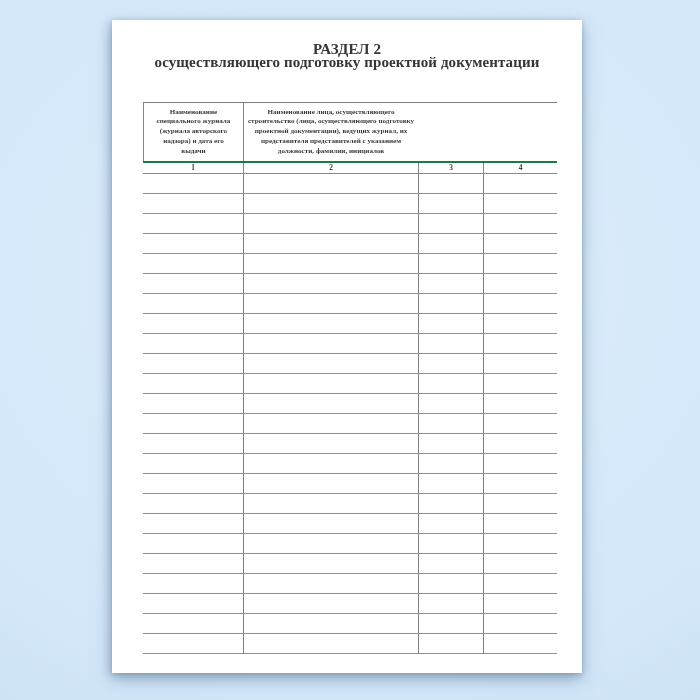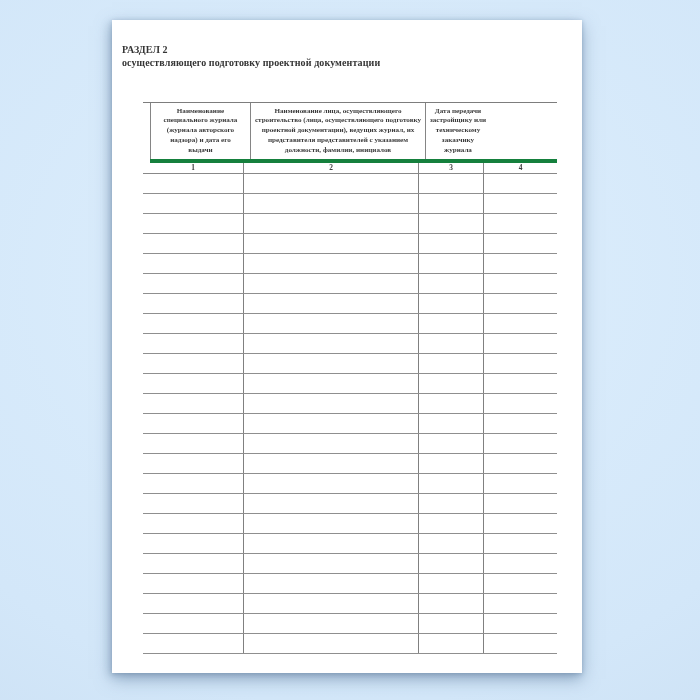--- a/index.html
+++ b/index.html
@@ -10,28 +10,28 @@
     font-family:"Liberation Serif","DejaVu Serif",serif;
     color:#363636;
   }
   .sheet {
     position:absolute; left:112px; top:20px; width:470px; height:653px;
     background:#ffffff;
     box-shadow: 0 6px 16px rgba(88,118,152,0.50), 0 1px 4px rgba(88,118,152,0.35), -3px 3px 8px rgba(88,118,152,0.22);
   }
   .doc-title {
     position:absolute; top:23px; left:10px; right:10px;
-    font-weight:bold; font-size:10px; line-height:13.4px;
+    text-align:center; font-weight:bold; font-size:15px; line-height:13.4px;
     letter-spacing:0.1px; color:#353535;
   }
   .journal-table {
     position:absolute; left:31px; top:82px; width:414px;
     border-top:1px solid #7d7d7d;
   }
-  .header-row { display:flex; height:60px; border-bottom:4px solid #15803d;margin-left:7px; }
+  .header-row { display:flex; height:60px; border-bottom:2px solid #15803d; }
   .num-row    { display:flex; height:11px; border-bottom:1px solid #888888; }
   .body-row   { display:flex; height:20px; border-bottom:1px solid #8f8f8f; }
   .cell { height:100%; }
   .c1 { width:100px; } .c2 { width:175px; } .c3 { width:65px; } .c4 { width:74px; }
   .header-row .cell {
     display:flex; align-items:center; justify-content:center;
     text-align:center; font-weight:bold; font-size:7.1px; line-height:9.7px;
     color:#3b3b3b; overflow:hidden;
   }
   .header-row .c1 { border-left:1px solid #858585; padding:0 8px; }
@@ -52,21 +52,20 @@
     <div class="doc-title">
       <div>РАЗДЕЛ 2</div>
       <div>осуществляющего подготовку проектной документации</div>
     </div>
 
     <div class="journal-table">
 
       <div class="header-row">
         <div class="cell c1">Наименование специального журнала (журнала авторского надзора) и дата его выдачи</div>
         <div class="cell c2">Наименование лица, осуществляющего строительство (лица, осуществляющего подготовку проектной документации), ведущих журнал, их представителя представителей с указанием должности, фамилии, инициалов</div>
-        <div class="cell c3">Дата передачи застройщику или техническому заказчику журнала</div>
       </div>
 
       <div class="num-row">
         <div class="cell c1">1</div>
         <div class="cell c2">2</div>
         <div class="cell c3">3</div>
         <div class="cell c4">4</div>
       </div>
 
       <div id="table-body">

